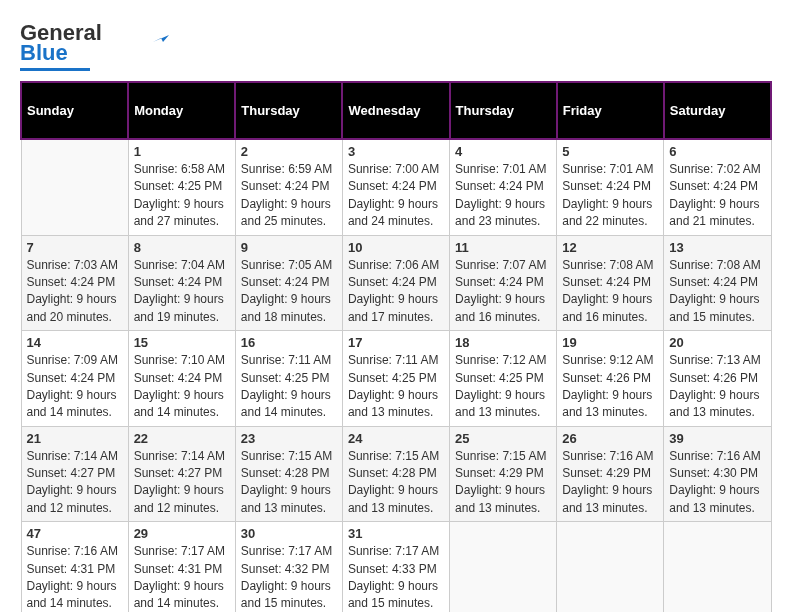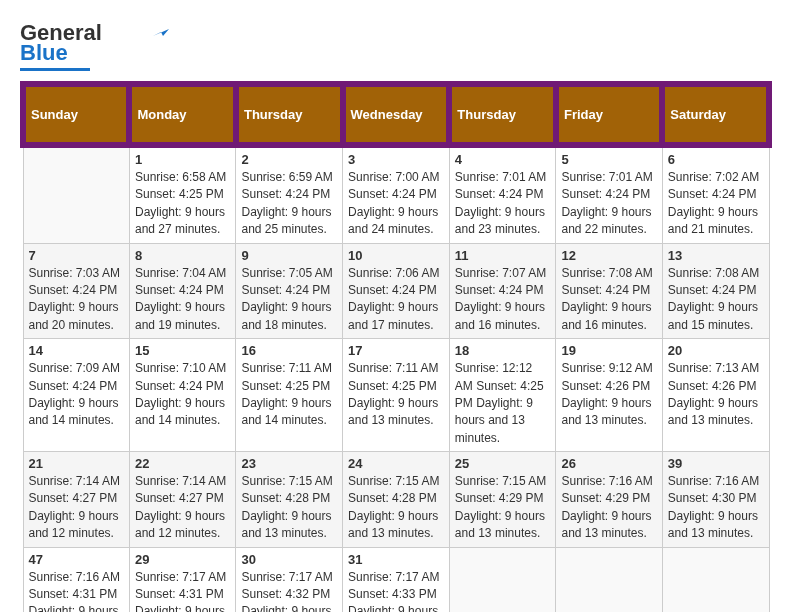--- a/index.html
+++ b/index.html
@@ -39,27 +39,27 @@
       font-size: 15px;
       color: #555;
       font-style: italic;
     }
     table {
       width: 100%;
       border-collapse: collapse;
       font-size: 11px;
     }
     thead tr th {
-      background: #a16207;
+      background: #000000;
       color: #fff;
       padding: 20px 5px;
       text-align: left;
       font-size: 13px;
       font-weight: bold;
-      border: 6px solid #701a75;
+      border: 2px solid #701a75;
     }
     tbody tr td {
       border: 1px solid #ccc;
       vertical-align: top;
       padding: 4px 5px;
       width: 107px;
       min-height: 80px;
       background: #fff;
     }
     tbody tr:nth-child(even) td {
@@ -77,21 +77,21 @@
       font-size: 12px;
       line-height: 1.45;
     }
     .empty-cell { background: #f9f9f9; }
   </style>
 </head>
 <body>
 
 <div class="header">
   <div class="logo">
-    <div style="display:flex; align-items:center;gap:48px;">
+    <div style="display:flex; align-items:flex-end;gap:48px;">
       <span style="font-size:22px; font-weight:bold; color:#333;">General</span>
       <svg width="18" height="18" viewBox="0 0 18 18" style="margin-left:1px; margin-top:-4px;">
         <polygon points="2,14 18,7 12,14 10,10" fill="#1a73c8"></polygon>
       </svg>
     </div>
     <div style="font-size:22px; font-weight:bold; color:#1a73c8; margin-top:-6px;">Blue</div>
     <div class="logo-line"></div>
   </div>
   <div class="title-block">
     <div class="month-title"></div>
@@ -232,21 +232,21 @@
         </td>
         <td>
           <span class="day-num">17</span>
           <div class="day-info">Sunrise: 7:11 AM
 Sunset: 4:25 PM
 Daylight: 9 hours
 and 13 minutes.</div>
         </td>
         <td>
           <span class="day-num">18</span>
-          <div class="day-info">Sunrise: 12:12 AM
+          <div class="day-info">Sunrise: 7:12 AM
 Sunset: 4:25 PM
 Daylight: 9 hours
 and 13 minutes.</div>
         </td>
         <td>
           <span class="day-num">19</span>
           <div class="day-info">Sunrise: 9:12 AM
 Sunset: 4:26 PM
 Daylight: 9 hours
 and 13 minutes.</div>

